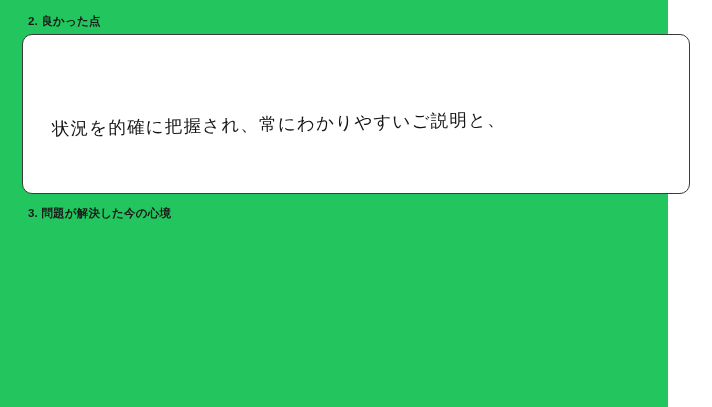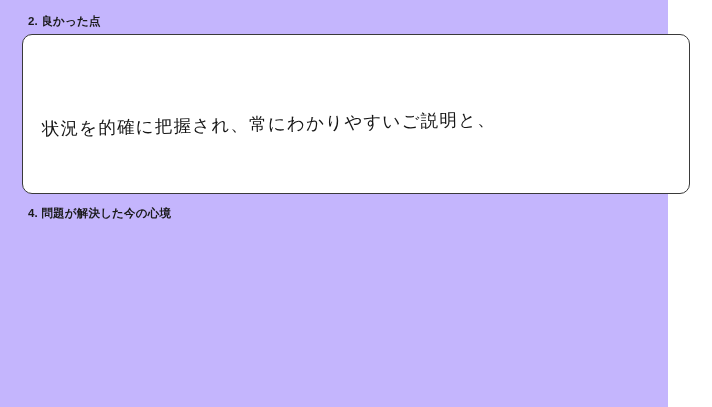--- a/index.html
+++ b/index.html
@@ -11,21 +11,21 @@
     width: 712px;
     height: 407px;
     font-family: "Liberation Sans", sans-serif;
     color: #1a1a1a;
     overflow: hidden;
   }
   .page {
     position: relative;
     width: 668px;
     height: 407px;
-    background: #c4b5fd;
+    background: #22c55e;
     box-sizing: border-box;
   }
   .section {
     position: absolute;
     left: 0;
     width: 712px;
   }
   .section-heading {
     font-size: 11.5px;
     font-weight: bold;
@@ -36,20 +36,21 @@
     height: 16px;
   }
   .answer-box {
     position: relative;
     margin: 4px 22px 0 22px;
     border: 1px solid #3a3a3a;
     border-radius: 10px;
     background: #ffffff;
     box-sizing: border-box;
     overflow: hidden;
+    padding-left: 10px;
   }
   .hand {
     font-family: "DejaVu Sans", sans-serif;
     color: #141414;
     font-size: 17px;
     line-height: 34px;
     letter-spacing: 1.2px;
     white-space: pre-wrap;
     padding: 8px 14px 6px 16px;
     display: block;
@@ -86,16 +87,16 @@
       <div class="hand">
         <span class="l">状況を的確に把握され、常にわかりやすいご説明と、</span>
         
         
         
       </div>
     </div>
   </div>
 
   <div class="section" id="section-feeling">
-    <div class="section-heading">4. 問題が解決した今の心境</div>
+    <div class="section-heading">3. 問題が解決した今の心境</div>
   </div>
 
 </div>
 
 </body></html>

